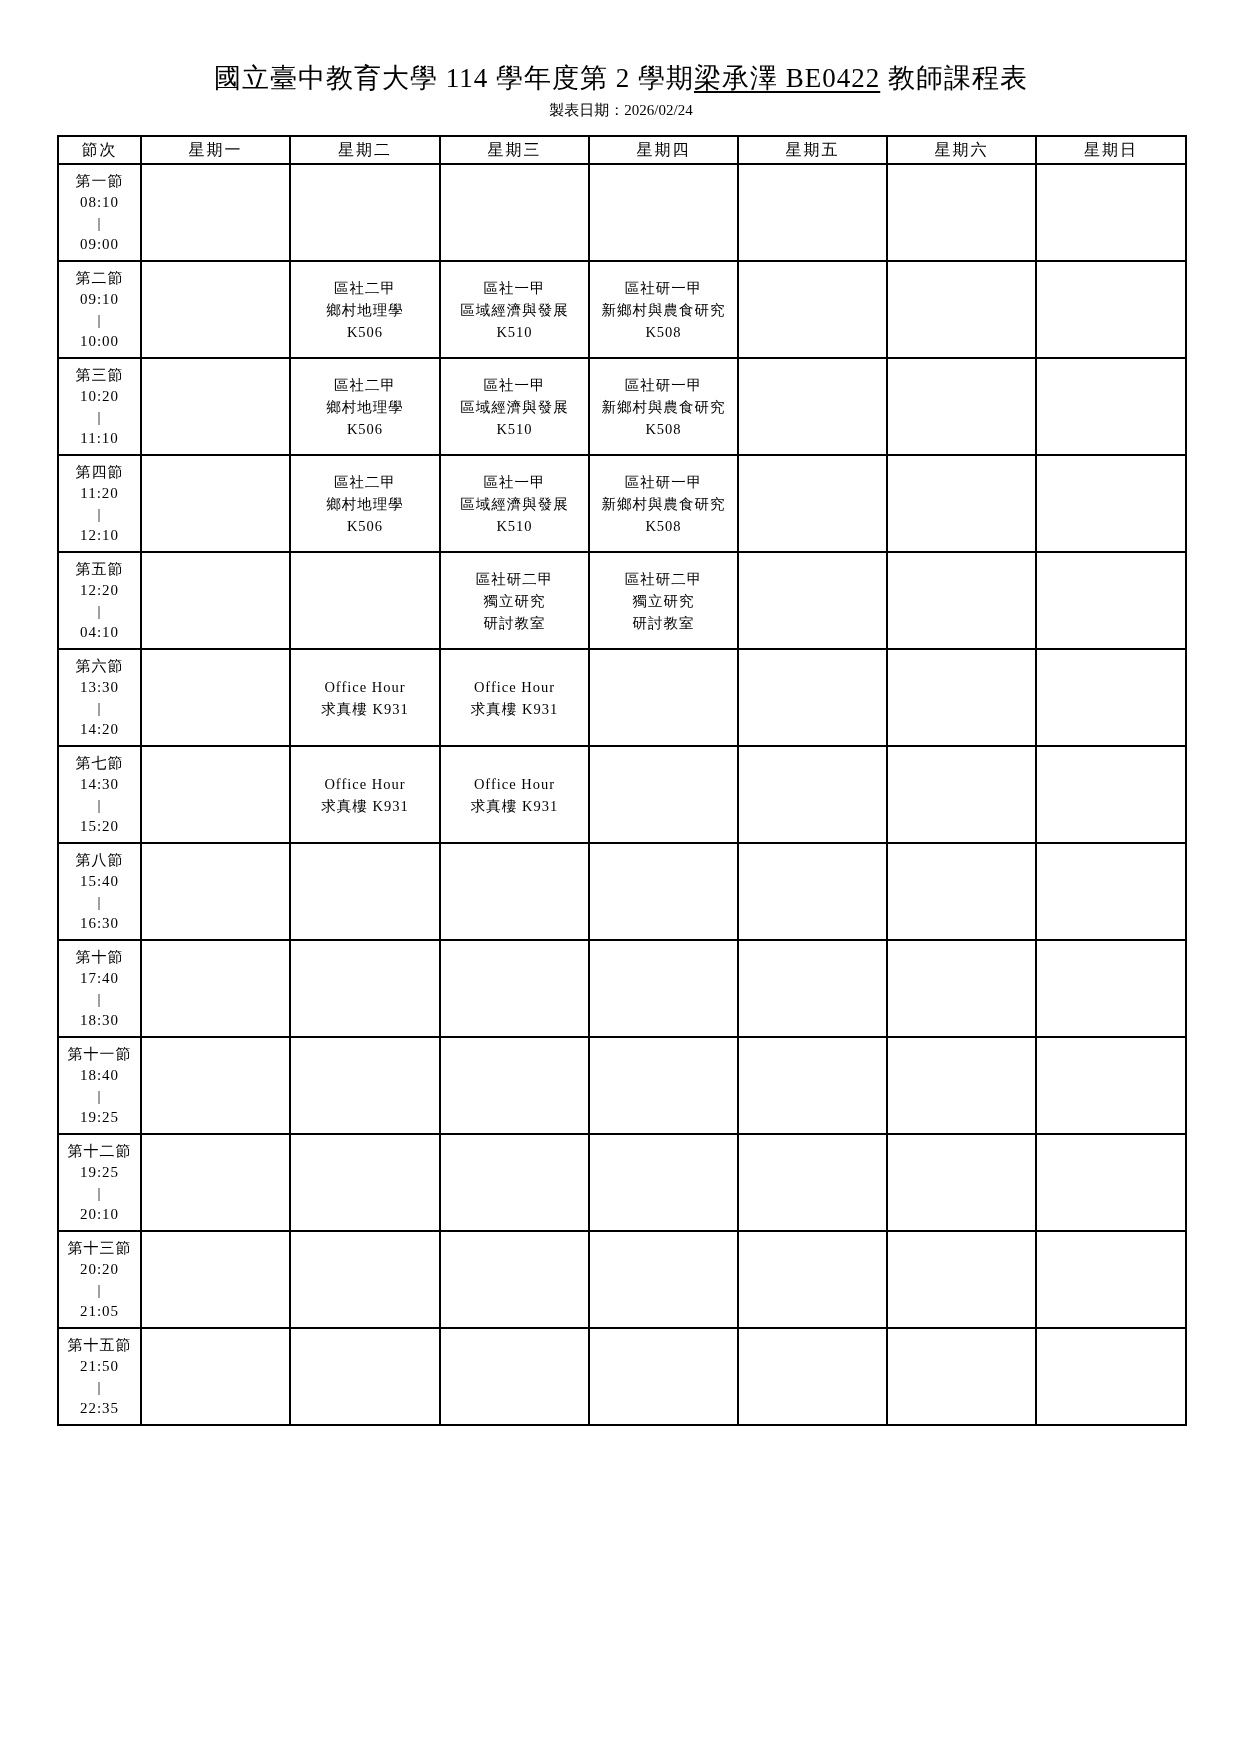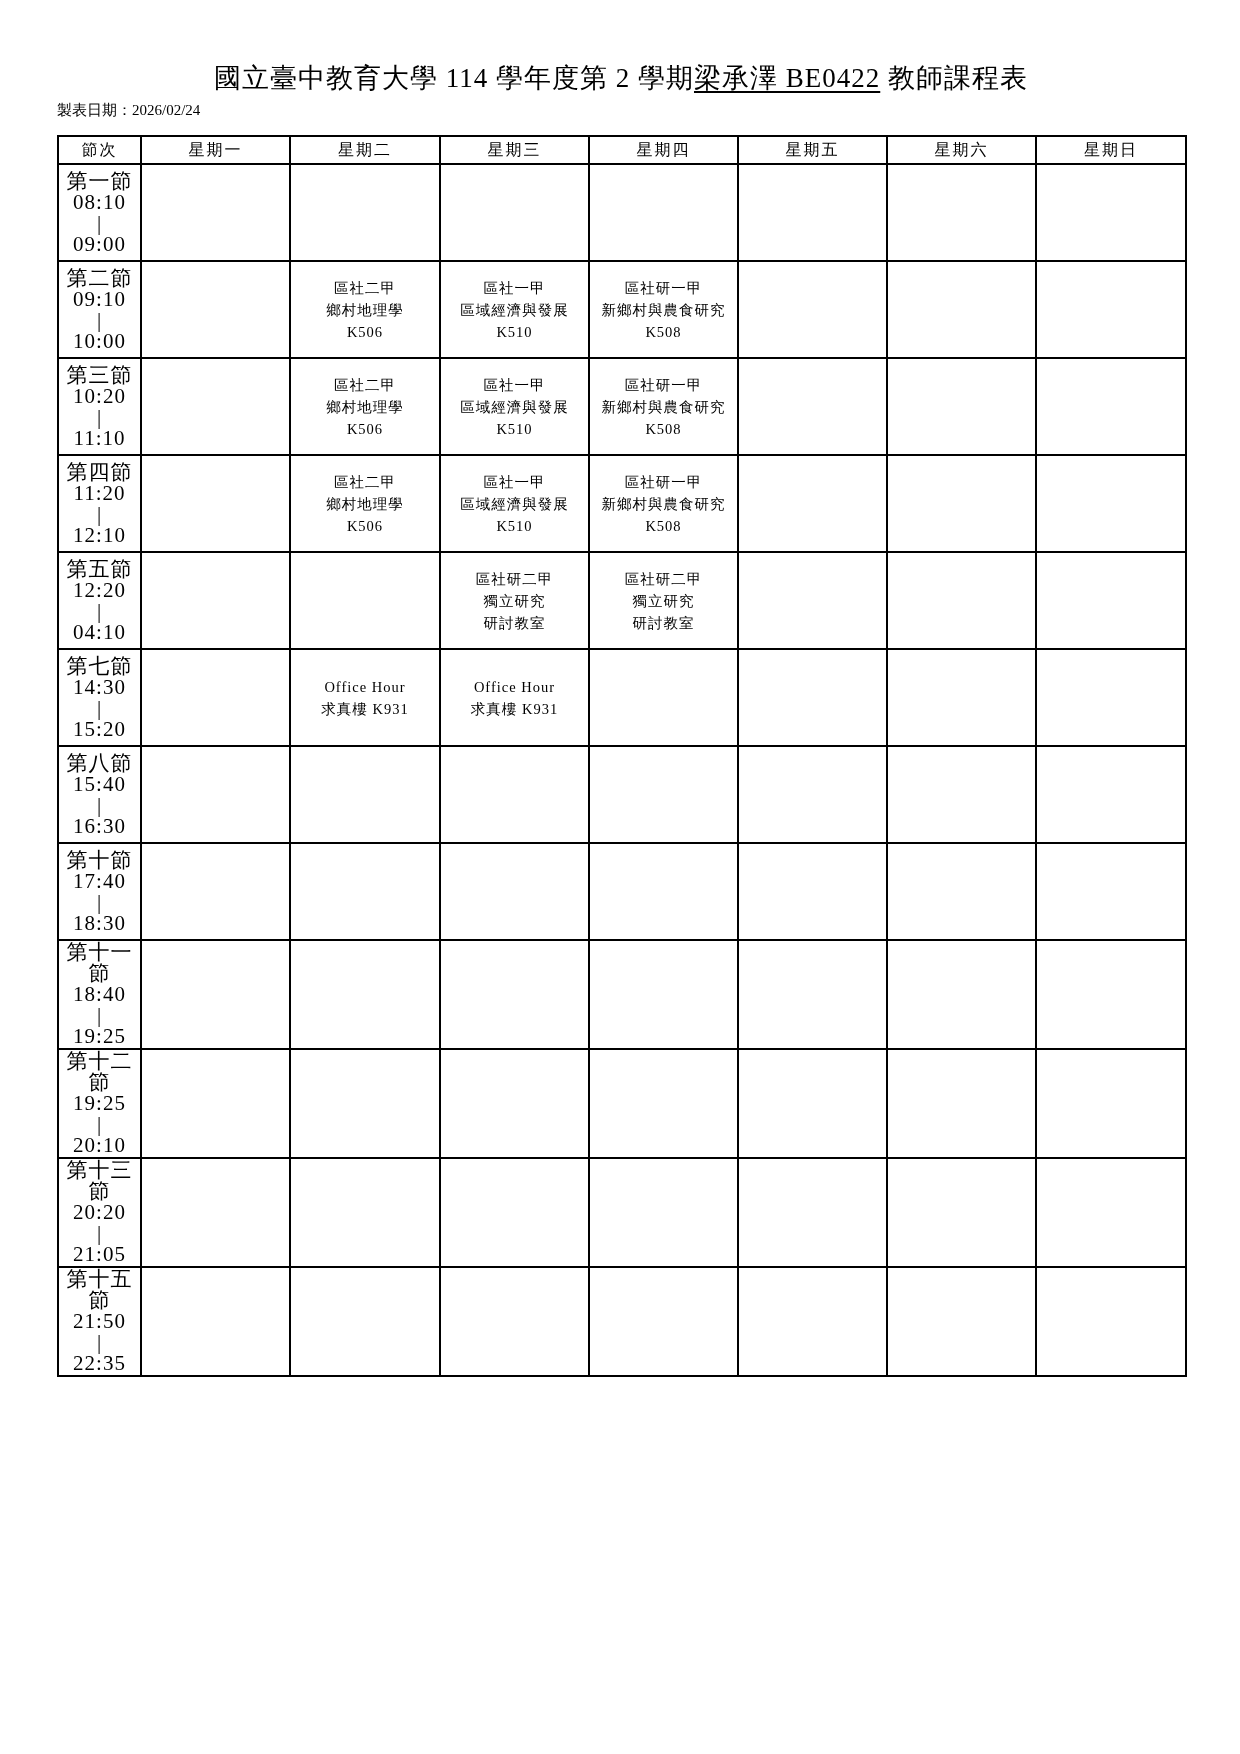--- a/index.html
+++ b/index.html
@@ -9,37 +9,37 @@
     font-family:"Liberation Serif","DejaVu Serif",serif;
     position:relative;
   }
   .page-title{
     position:absolute;top:60px;left:57px;width:1128px;
     text-align:center;font-size:27px;letter-spacing:1px;white-space:nowrap;
   }
   .page-title .underlined{text-decoration:underline;text-underline-offset:4px;}
   .made-date{
     position:absolute;top:101px;left:57px;width:1128px;
-    text-align:left;font-size:15px;
+    text-align:center;font-size:15px;
   }
   table.timetable{
     position:absolute;top:135px;left:57px;width:1128px;
     border-collapse:collapse;table-layout:fixed;
   }
   table.timetable th, table.timetable td{
     border:2px solid #000000;
     text-align:center;color:#000000;
     overflow:hidden;
   }
   table.timetable th{
     height:24px;font-size:16px;font-weight:normal;letter-spacing:2px;border-radius:11px;
   }
   td.period-cell{
     height:93px;vertical-align:middle;
-    font-size:21px;line-height:21px;letter-spacing:1px;
+    font-size:15px;line-height:21px;letter-spacing:1px;
   }
   td.course-cell{
     vertical-align:middle;
     font-size:14.5px;line-height:22px;
     white-space:pre-line;letter-spacing:1px;
   }
 </style>
 </head>
 <body>
 
@@ -163,20 +163,37 @@
 研討教室</td>
         <td class="course-cell">區社研二甲
 獨立研究
 研討教室</td>
         <td class="course-cell"></td>
         <td class="course-cell"></td>
         <td class="course-cell"></td>
       </tr>
       <tr>
         <td class="period-cell">
+          <div>第六節</div>
+          <div>13:30</div>
+          <div>|</div>
+          <div>14:20</div>
+        </td>
+        <td class="course-cell"></td>
+        <td class="course-cell">Office Hour
+求真樓 K931</td>
+        <td class="course-cell">Office Hour
+求真樓 K931</td>
+        <td class="course-cell"></td>
+        <td class="course-cell"></td>
+        <td class="course-cell"></td>
+        <td class="course-cell"></td>
+      </tr>
+      <tr>
+        <td class="period-cell">
           <div>第七節</div>
           <div>14:30</div>
           <div>|</div>
           <div>15:20</div>
         </td>
         <td class="course-cell"></td>
         <td class="course-cell">Office Hour
 求真樓 K931</td>
         <td class="course-cell">Office Hour
 求真樓 K931</td>

